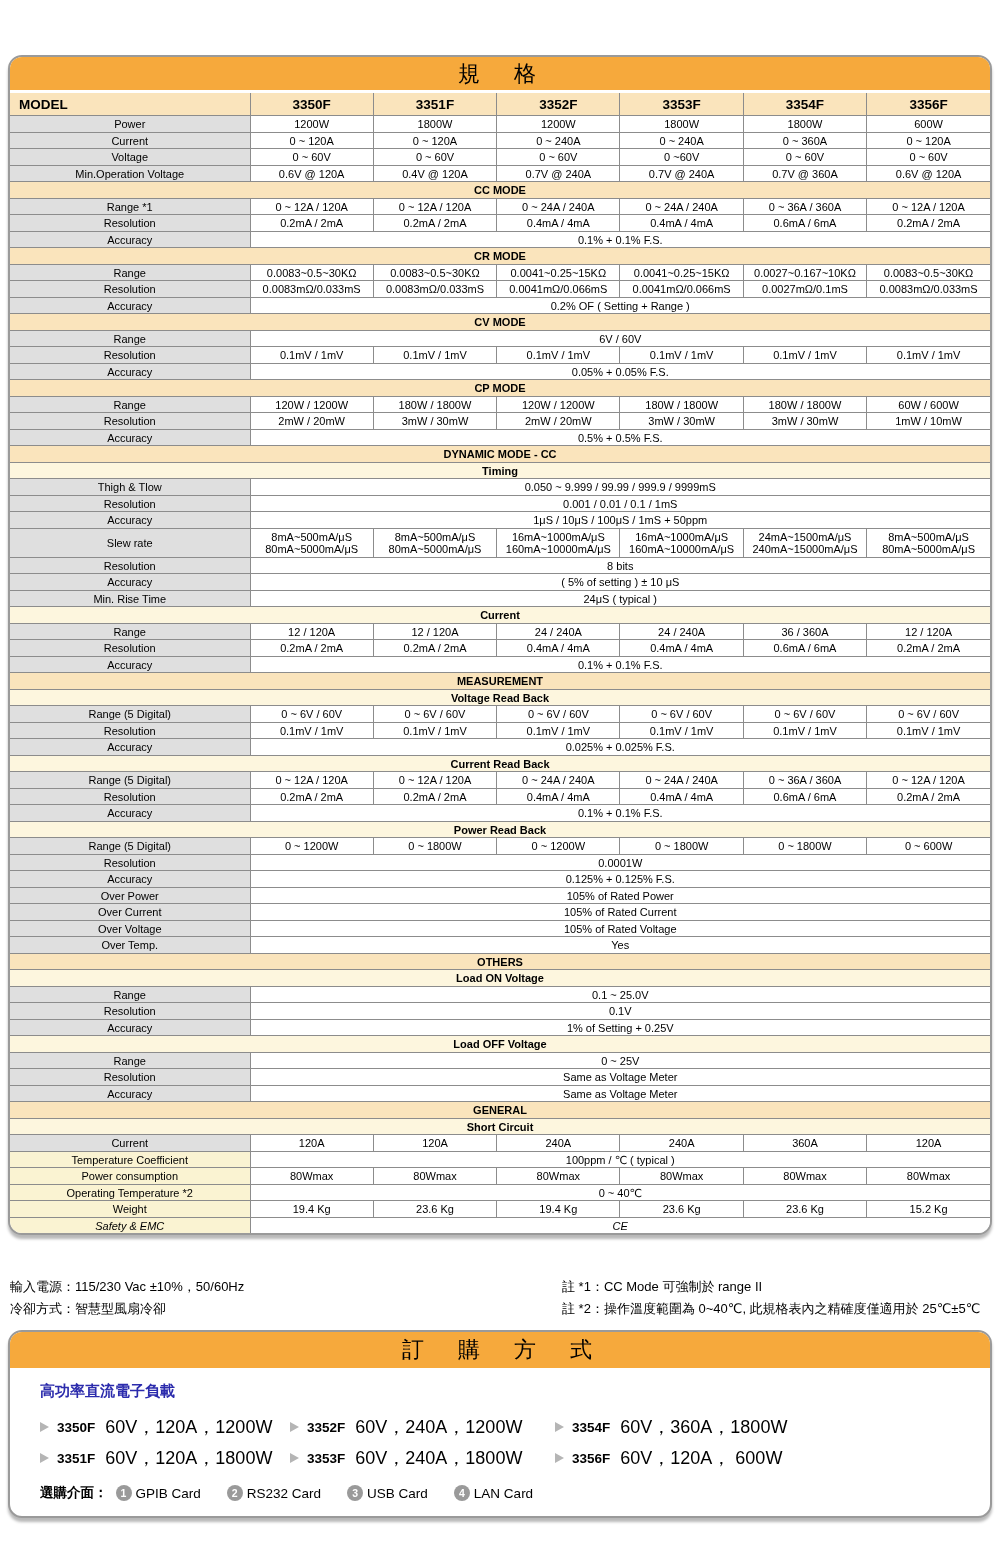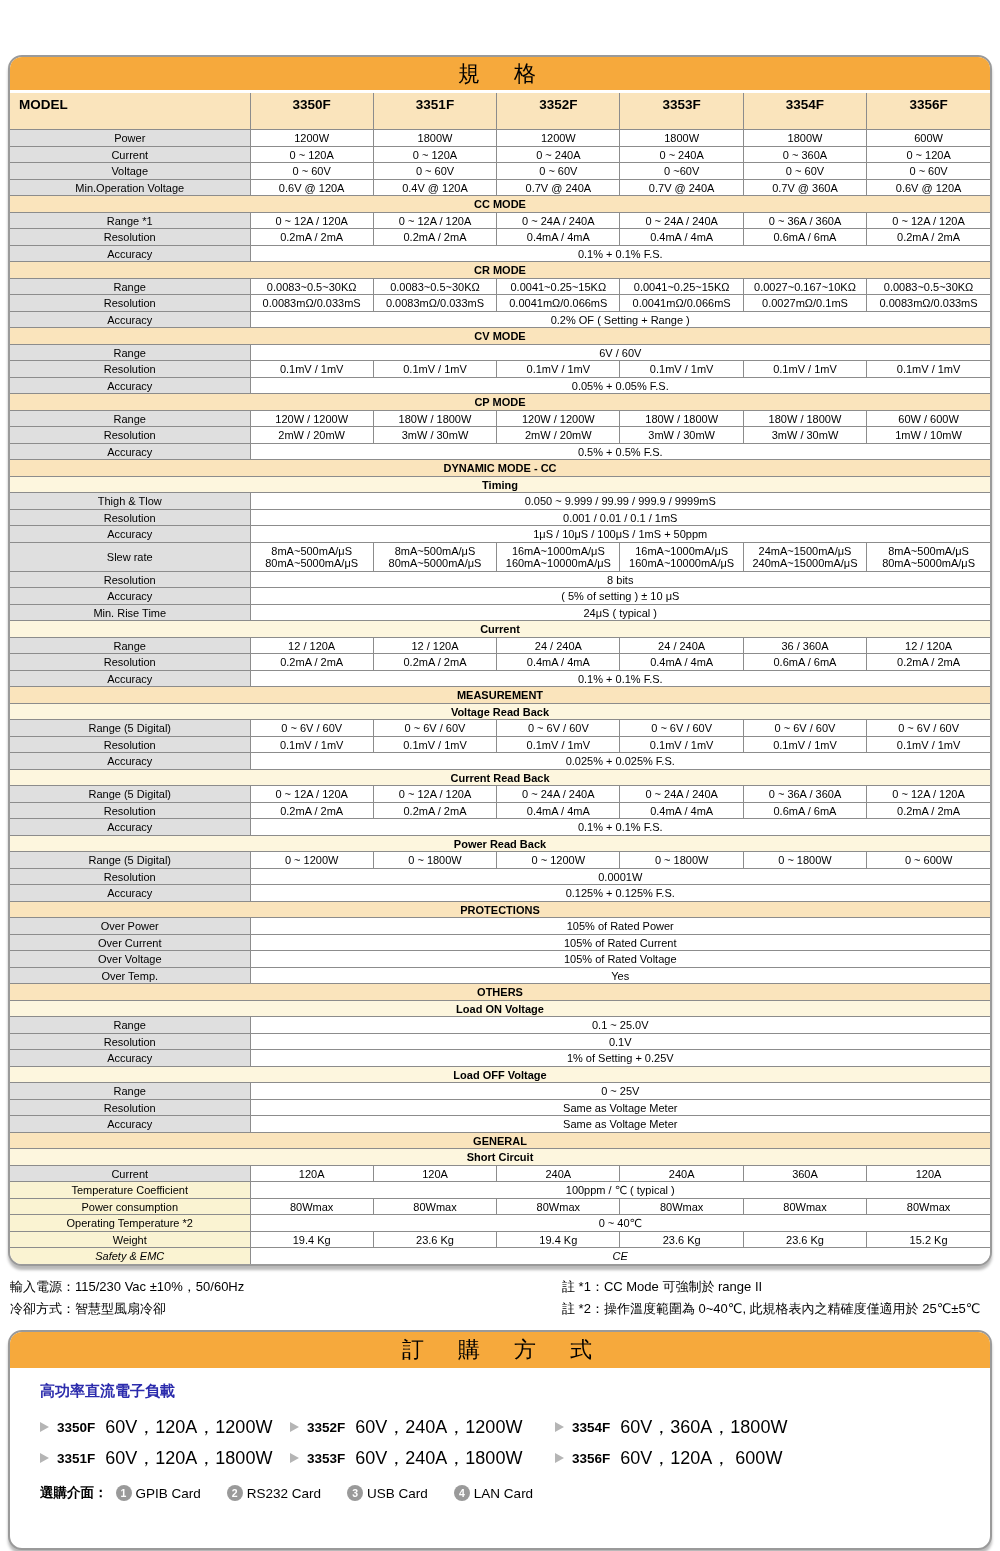--- a/index.html
+++ b/index.html
@@ -9,21 +9,21 @@
     font-family:"Liberation Sans","DejaVu Sans",sans-serif;
     color:#000;
   }
   .panel {
     position:absolute; left:8px; width:984px;
     border:2px solid #9a9a9a; border-radius:14px;
     box-shadow:0 4px 3px rgba(0,0,0,0.28);
     background:#fff; overflow:hidden;
   }
   .panel.spec { top:55px; }
-  .panel.order { top:1330px; height:220px; }
+  .panel.order { top:1330px; height:188px; }
   .orange-band {
     background:#F6A93C; height:33px;
     display:flex; align-items:center; justify-content:center;
     margin-bottom:3px;
   }
   .orange-band .band-title {
     font-size:22px; font-weight:normal; color:#000; letter-spacing:6px;
   }
   .panel.order .orange-band { height:36px; margin-bottom:0; }
 
@@ -44,21 +44,21 @@
   td.sec {
     background:#FAE4BC; text-align:left; padding-left:9px;
     font-weight:bold; font-size:11.5px; border-left:none; border-right:none;
   }
   td.sub {
     background:#FDF6DE; text-align:left; padding-left:9px;
     font-weight:bold; font-size:11.5px; border-left:none; border-right:none;
   }
   tr.model-header-row td {
     background:#FAE4BC; font-weight:bold; font-size:13.5px;
-    padding:4px 4px 17px 4px; line-height:15px;
+    padding:4px 4px 3px 4px; line-height:15px;
   }
   tr.model-header-row td.lbl-model { text-align:left; padding-left:9px; background:#FAE4BC; }
   td.val { background:#fff; }
 
   .notes { position:absolute; top:1276px; left:10px; width:982px; font-size:13px; line-height:22px; }
   .notes .left-block { position:absolute; left:0; top:0; }
   .notes .right-block { position:absolute; left:552px; top:0; }
 
   .order-content { padding:14px 0 0 30px; }
   .order-heading { color:#2B2BAC; font-weight:bold; font-size:15px; margin-bottom:14px; }
@@ -374,23 +374,20 @@
           <td class="val">0 ~ 1800W</td>
           <td class="val">0 ~ 600W</td>
         </tr>
         <tr>
           <td class="lbl">Resolution</td>
           <td colspan="6" class="val">0.0001W</td>
         </tr>
         <tr>
           <td class="lbl">Accuracy</td>
           <td colspan="6" class="val">0.125% + 0.125%  F.S.</td>
-        </tr>
-        <tr>
-          <td colspan="7" class="sec">PROTECTIONS</td>
         </tr>
         <tr>
           <td class="lbl">Over Power</td>
           <td colspan="6" class="val">105% of Rated Power</td>
         </tr>
         <tr>
           <td class="lbl">Over Current</td>
           <td colspan="6" class="val">105% of Rated Current</td>
         </tr>
         <tr>

